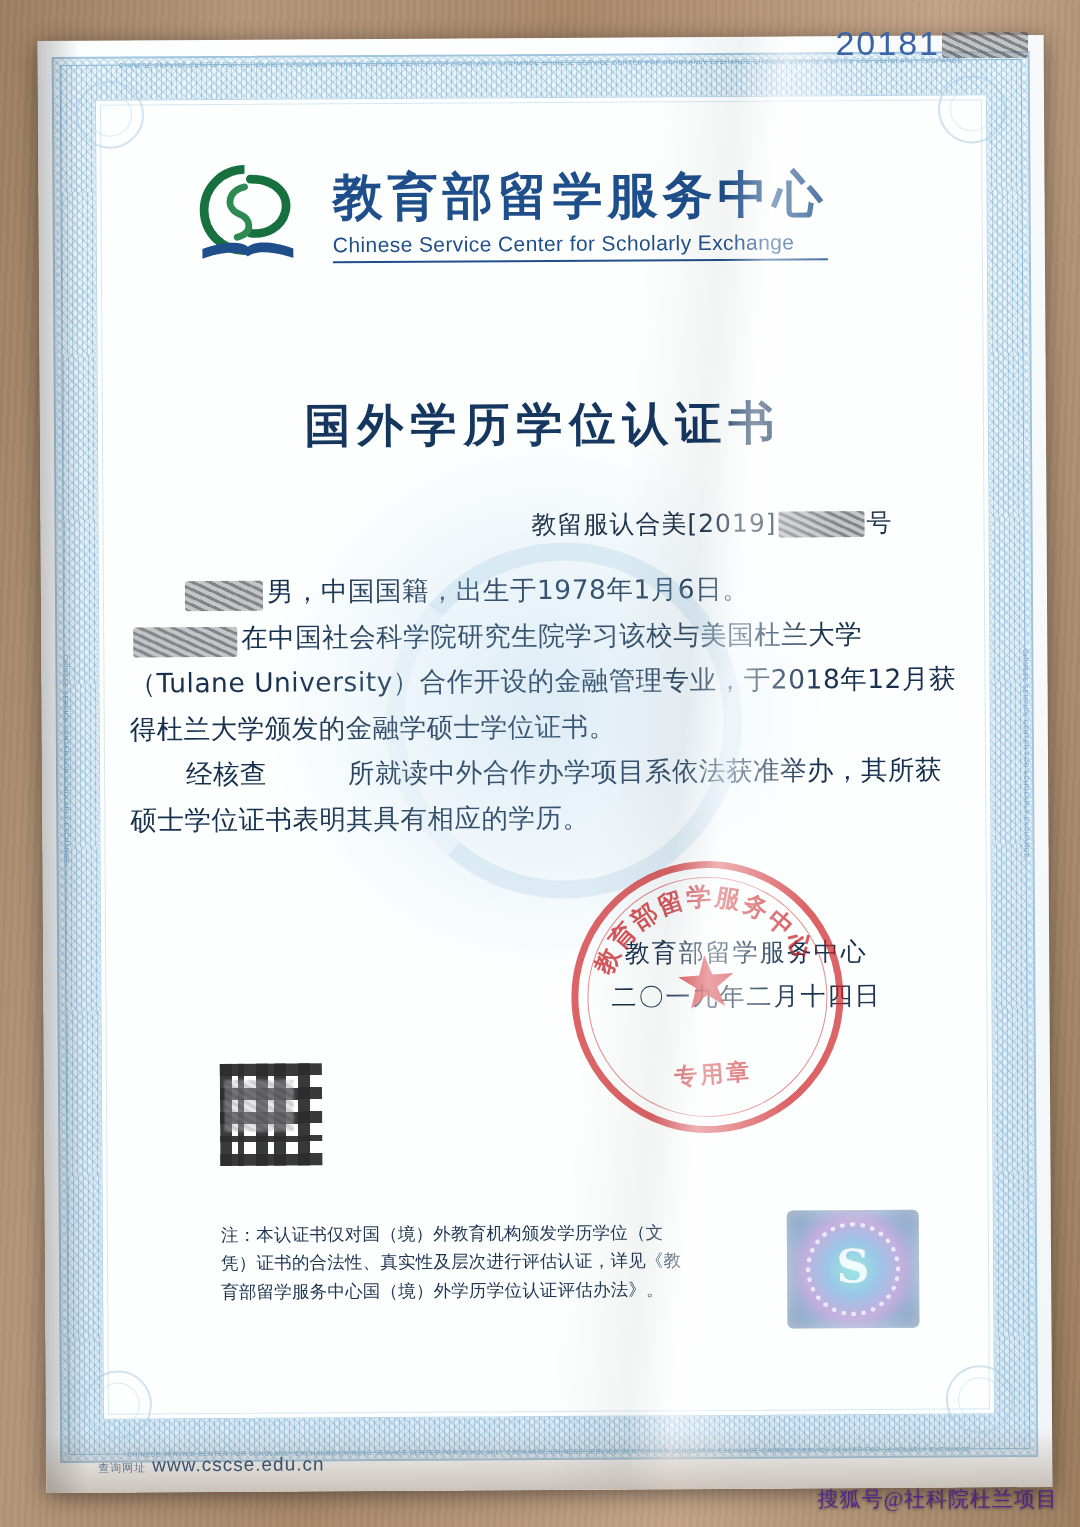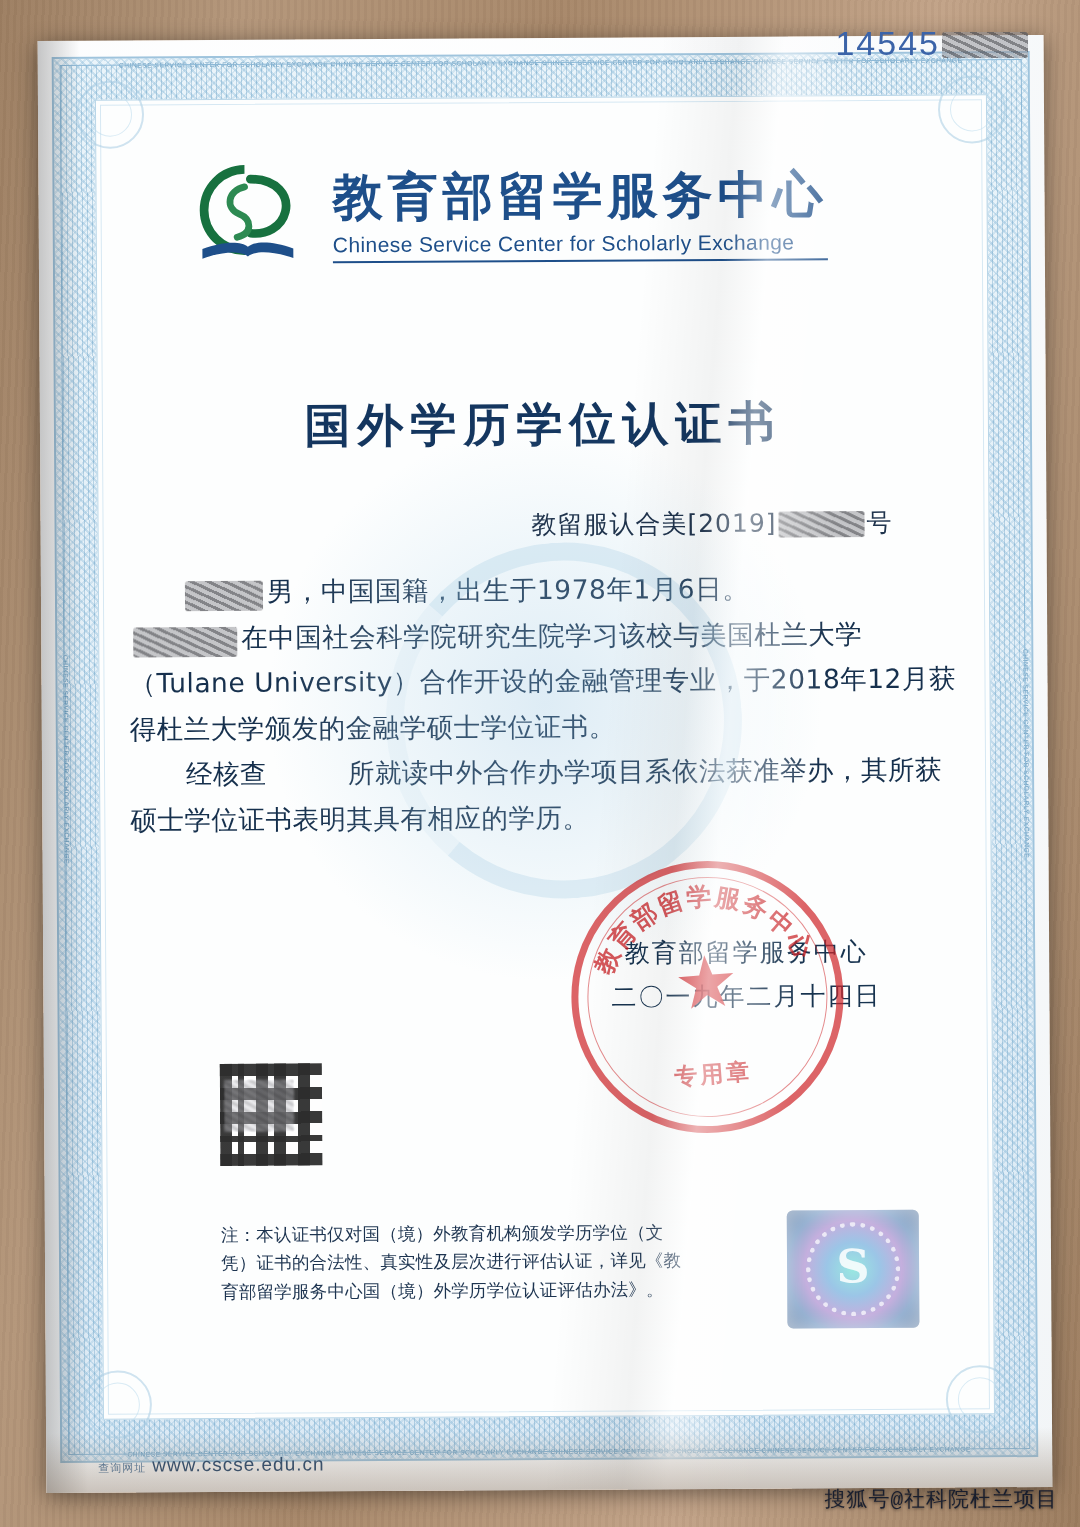--- a/index.html
+++ b/index.html
@@ -248,23 +248,23 @@
   .topnum{
     position:absolute;right:52px;top:24px;
     font-size:34px;color:#3b63a8;letter-spacing:2px;
     font-family:"Liberation Sans",sans-serif;
   }
   .topnum .redact.top{
     width:86px;height:26px;display:inline-block;vertical-align:-3px;margin-left:2px;
   }
   .sohu{
     position:absolute;right:22px;bottom:14px;
-    font-size:21px;color:#0f172a;letter-spacing:1px;
+    font-size:21px;color:#4c1d95;letter-spacing:1px;
     text-shadow:0 1px 3px rgba(0,0,0,.55);
-    font-family:Liberation Mono, monospace;
+    font-family:Liberation Serif, serif;
   }
   .sohu .brand{opacity:.92;}
 </style>
 </head>
 <body>
 
 <div id="desk"></div>
 
 <div id="sheet">
 
@@ -342,18 +342,18 @@
   <div class="bottom-url">
     <span class="tag">查询网址</span><span>www.cscse.edu.cn</span>
   </div>
 
   <div class="crease"></div>
   <div class="shadow-left"></div>
   <div class="shadow-bottom"></div>
 </div>
 
 <div class="topnum">
-  <span>14545</span><span class="redact top"></span>
+  <span>20181</span><span class="redact top"></span>
 </div>
 
 <div class="sohu">
   <span class="brand">搜狐号@社科院杜兰项目</span>
 </div>
 
 </body></html>

